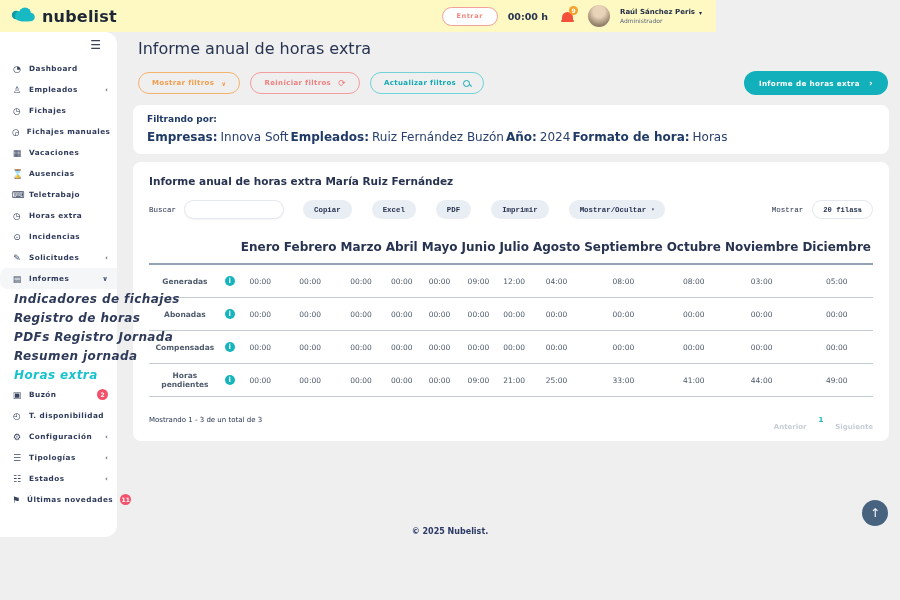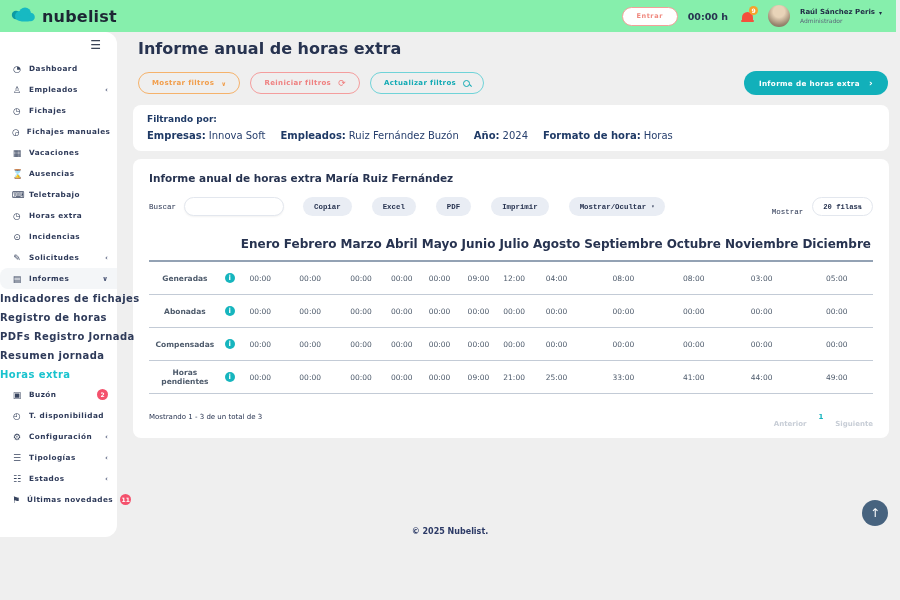--- a/index.html
+++ b/index.html
@@ -1,19 +1,19 @@
 <!DOCTYPE html>
 <html><head>
 <meta charset="utf-8">
 <style>
   html,body{margin:0;padding:0;}
   body{width:900px;height:600px;position:relative;background:#efefef;overflow:hidden;
        font-family:"DejaVu Sans",sans-serif;color:#273350;}
   
-  .topbar{position:absolute;top:0;left:0;width:896px;height:32px;background:#86efac;
+  .topbar{position:absolute;top:0;left:0;width:716px;height:32px;background:#fef9c3;
           display:flex;align-items:center;padding:0 14px 0 10px;box-sizing:border-box;z-index:5;}
   .brand{display:flex;align-items:center;gap:6px;}
   .brand-name{font-size:16px;font-weight:700;color:#1d2634;letter-spacing:.2px;}
   .tb-right{margin-left:auto;display:flex;align-items:center;gap:10px;}
   .btn-entrar{width:56px;height:19px;border:1px solid #f4a09a;border-radius:10px;background:#fff;
               color:#f08a80;font-size:6.5px;font-weight:700;letter-spacing:.6px;cursor:pointer;
               font-family:inherit;}
   .tb-time{font-size:9.5px;font-weight:700;color:#273350;}
   .bell-wrap{position:relative;width:14px;height:14px;margin:0 3px;}
   .bell{position:absolute;left:1px;top:3px;width:11px;height:9px;background:#f4503c;
@@ -33,60 +33,60 @@
   .sidebar{position:absolute;left:0;top:32px;width:117px;height:505px;background:#fff;
            border-radius:0 12px 12px 0;z-index:4;box-sizing:border-box;padding-top:6px;}
   .hamburger{text-align:right;padding-right:16px;font-size:12px;color:#3a4456;margin-bottom:6px;cursor:pointer;}
   .s-item{display:flex;align-items:center;height:21px;padding:0 9px 0 12px;gap:7px;cursor:pointer;}
   .s-item.s-open{background:#f4f6f8;border-radius:8px 0 0 8px;margin-right:0;}
   .s-ico{font-size:9px;width:10px;color:#39455f;font-weight:400;text-align:center;}
   .s-lbl{font-size:7.3px;font-weight:700;letter-spacing:.45px;color:#2e3a59;white-space:nowrap;}
   .s-chev{margin-left:auto;color:#4d5878;font-size:7px;font-weight:700;}
   .s-badge{margin-left:auto;min-width:11px;height:11px;border-radius:50%;background:#f4516c;
            color:#fff;font-size:6px;font-weight:700;display:flex;align-items:center;justify-content:center;}
-  .s-sub{height:19px;display:flex;align-items:center;font-size:10px;
-         font-weight:700;letter-spacing:.4px;color:#2e3a59;cursor:pointer;white-space:nowrap;}
+  .s-sub{padding-left:14px;height:19px;display:flex;align-items:center;font-size:12px;
+         font-weight:700;letter-spacing:.4px;color:#2e3a59;cursor:pointer;white-space:nowrap;font-style:italic;}
   .s-sub.s-active{color:#19c3ce;}
   
   .main{position:absolute;left:117px;top:32px;right:0;bottom:0;}
-  .page-title{margin:7px 0 0 21px;font-size:16px;font-weight:700;color:#273350;}
+  .page-title{margin:7px 0 0 21px;font-size:16px;font-weight:400;color:#273350;}
   .filter-row{margin:13px 12px 0 21px;display:flex;align-items:center;gap:10px;}
   .pill{height:22px;padding:0 13px;border-radius:12px;background:transparent;display:flex;
         align-items:center;gap:7px;font-size:7px;font-weight:700;letter-spacing:.35px;
         cursor:pointer;font-family:inherit;}
   .pill-orange{border:1.4px solid #f5b26b;color:#f19d4a;}
   .pill-coral{border:1.4px solid #f49d9d;color:#ef7f7f;}
   .pill-teal{border:1.4px solid #6fd3d8;color:#12aab4;}
   .mini-caret{font-size:6px;}
   .mini-refresh{font-size:9px;font-weight:400;}
   .mag{position:relative;width:7px;height:7px;}
   .mag::before{content:"";position:absolute;left:0;top:0;width:5px;height:5px;border:1.2px solid currentColor;border-radius:50%;}
   .mag::after{content:"";position:absolute;left:5.5px;top:5.5px;width:3px;height:1.2px;background:currentColor;transform:rotate(45deg);}
   .btn-report{margin-left:auto;height:24px;padding:0 15px;border:none;border-radius:13px;
         background:#12b0ba;color:#fff;font-size:7.2px;font-weight:700;letter-spacing:.35px;
         display:flex;align-items:center;gap:9px;cursor:pointer;font-family:inherit;}
   .btn-report .arr{font-size:9px;}
   .card{background:#fff;border-radius:8px;margin:10px 11px 0 16px;box-sizing:border-box;}
   .filter-card{padding:9px 14px 10px;}
   .filtering-title{font-size:9px;font-weight:700;color:#1f3a66;margin-bottom:6px;}
-  .criteria{display:flex;gap:15px;font-size:10px;color:#28406e;flex-wrap:wrap;}
+  .criteria{display:flex;gap:2px;font-size:12px;color:#28406e;flex-wrap:wrap;}
   .crit b{margin-right:3px;color:#1f3a66;}
   .report-card{margin-top:8px;padding:13px 16px 10px;}
   .report-title{font-size:10.5px;font-weight:700;color:#273350;}
   .toolbar{margin-top:13px;display:flex;align-items:center;font-family:Liberation Mono, monospace;}
   .search-label{font-size:7.5px;color:#273350;margin-right:8px;}
   .search-input{width:100px;height:19px;border:1px solid #e3e7ee;border-radius:10px;
         font-size:7.5px;padding:0 9px;box-sizing:border-box;color:#273350;outline:none;
         box-shadow:0 1px 2px rgba(0,0,0,.05);font-family:inherit;}
   .tb-btns{display:flex;gap:20px;margin-left:19px;}
   .tb-btn{background:#e9edf4;border:none;border-radius:10px;height:19px;padding:0 11px;
         font-size:7.4px;font-weight:700;color:#273350;cursor:pointer;display:flex;
         align-items:center;gap:5px;font-family:inherit;}
   .tb-btn .caret{font-size:5.5px;}
-  .show-group{margin-left:auto;display:flex;align-items:flex-end;gap:9px;}
+  .show-group{margin-left:auto;display:flex;align-items:center;gap:9px;}
   .show-label{font-size:7.5px;color:#273350;}
   .rows-select{border:1px solid #e3e7ee;border-radius:10px;height:19px;padding:0 10px;
         font-size:7.2px;font-weight:700;color:#273350;display:flex;align-items:center;gap:0;
         background:#fff;cursor:pointer;font-family:inherit;}
   .updown{font-size:7px;color:#273350;}
   table.report{width:100%;border-collapse:collapse;margin-top:15px;}
   table.report th{font-size:12px;font-weight:700;color:#273350;padding:6px 2px 9px;text-align:left;}
   table.report thead tr{border-bottom:2px solid #93a2b4;}
   table.report td{font-size:7.5px;color:#4d5a6b;text-align:center;height:32px;padding:0 2px;
         border-bottom:1px solid #c3cbd6;}

